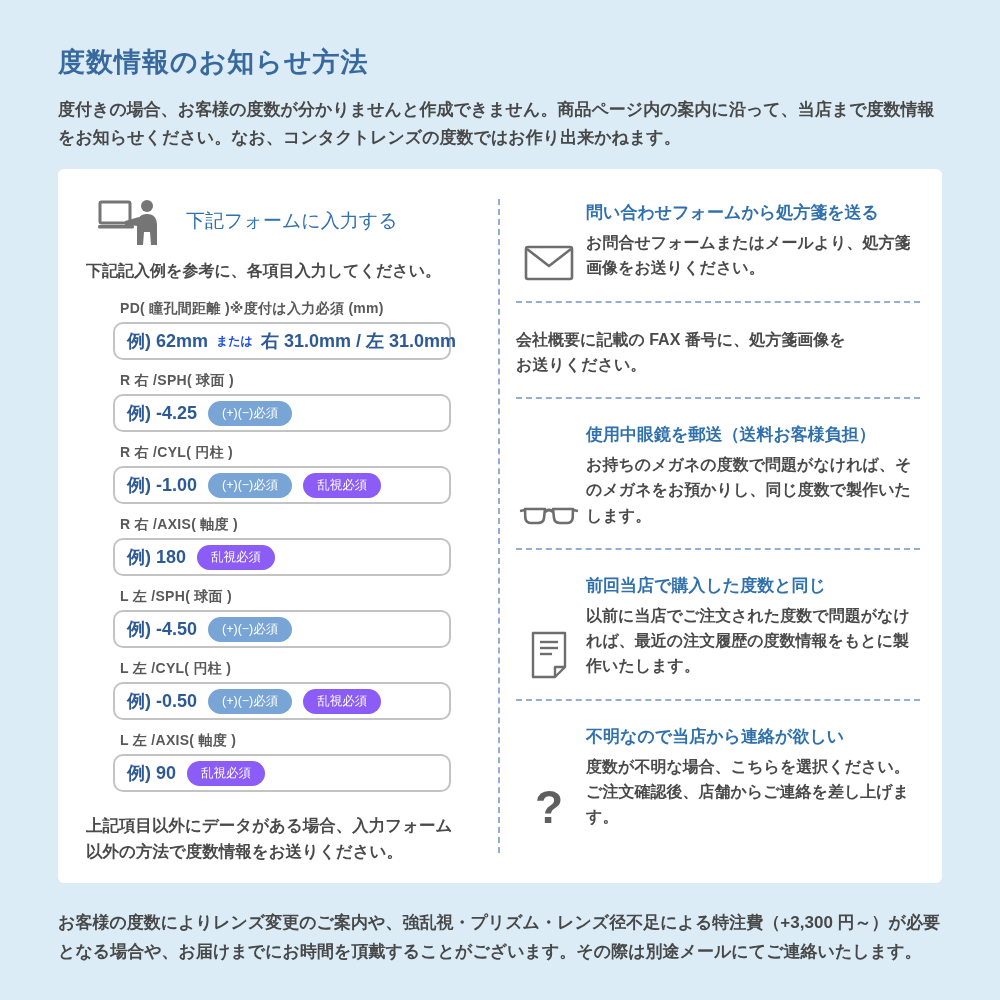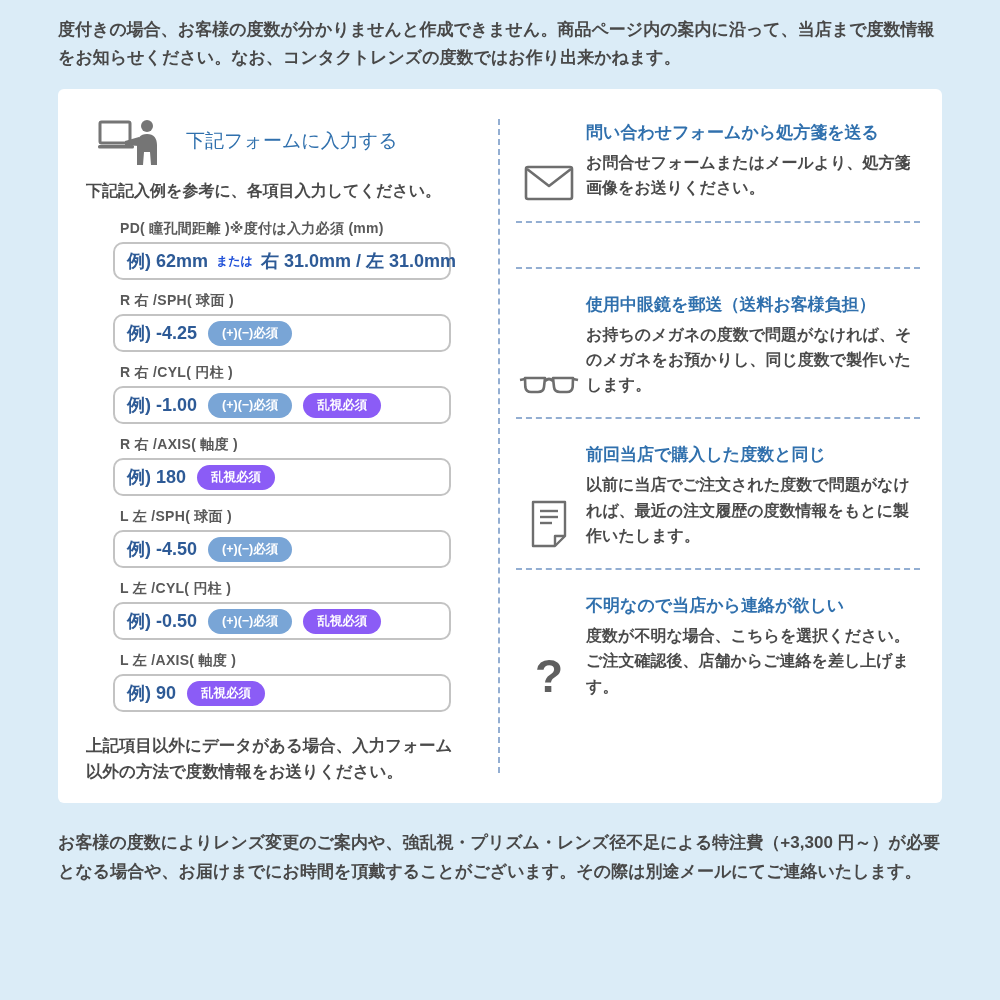--- a/index.html
+++ b/index.html
@@ -46,21 +46,21 @@
   }
   .field-box{
     box-sizing:border-box;
     height:38px;border:2px solid #c3c3c3;border-radius:10px;
     display:flex;align-items:center;gap:11px;
     padding:0 12px;margin-bottom:12px;background:#ffffff;
   }
   .ex{font-size:18px;font-weight:bold;color:#2d5a96;white-space:nowrap;}
   .ex-small{font-size:12px;font-weight:bold;color:#1d4ed8;white-space:nowrap;margin:16px -3px;}
   .pill{
-    font-size:12.5px;font-weight:bold;color:#ffffff;
+    font-size:12.5px;font-weight:normal;color:#ffffff;
     border-radius:999px;padding:4px 14px;white-space:nowrap;
   }
   .pill.blue{background:#79a5d6;}
   .pill.orange{background:#8b5cf6;}
   .note{margin:20px 0 0 28px;font-size:16.5px;font-weight:bold;line-height:1.6;color:#4a4a4a;width:370px;}
 
   
   .method{display:flex;gap:4px;margin-top:24px;align-items:flex-end;}
   .method.first{margin-top:32px;}
   .m-icon{
@@ -78,20 +78,21 @@
   }
 
   .qmark{font-size:46px;font-weight:bold;color:#5f5f5f;line-height:1;padding-top:4px;}
   svg{display:block;}
 </style>
 </head>
 <body>
 
 <div class="page">
 
+  <h1 class="page-title">度数情報のお知らせ方法</h1>
 
   <p class="intro">度付きの場合、お客様の度数が分かりませんと作成できません。商品ページ内の案内に沿って、当店まで度数情報をお知らせください。なお、コンタクトレンズの度数ではお作り出来かねます。</p>
 
   <div class="panel">
 
     <div class="col-left">
 
       <div class="col-header">
         <span class="icon">
           <svg width="64" height="48" viewBox="0 0 64 48" fill="#757575">
@@ -186,20 +187,21 @@
         </div>
         <div class="m-text">
           <div class="m-title">問い合わせフォームから処方箋を送る</div>
           <div class="m-body">お問合せフォームまたはメールより、処方箋画像をお送りください。</div>
         </div>
       </div>
       <div class="divider-h"></div>
 
       <div class="method">
         <div class="m-text">
+          <div class="m-body">会社概要に記載の FAX 番号に、処方箋画像をお送りください。</div>
         </div>
       </div>
       <div class="divider-h"></div>
 
       <div class="method">
         <div class="m-icon" style="padding-top:18px;">
           <svg width="60" height="24" viewBox="0 0 60 24" fill="none" stroke="#6e6e6e" stroke-width="2.6" stroke-linejoin="round">
             <path d="M1,7 L6,6"></path>
             <path d="M59,7 L54,6"></path>
             <path d="M26,8 Q30,4 34,8"></path>

